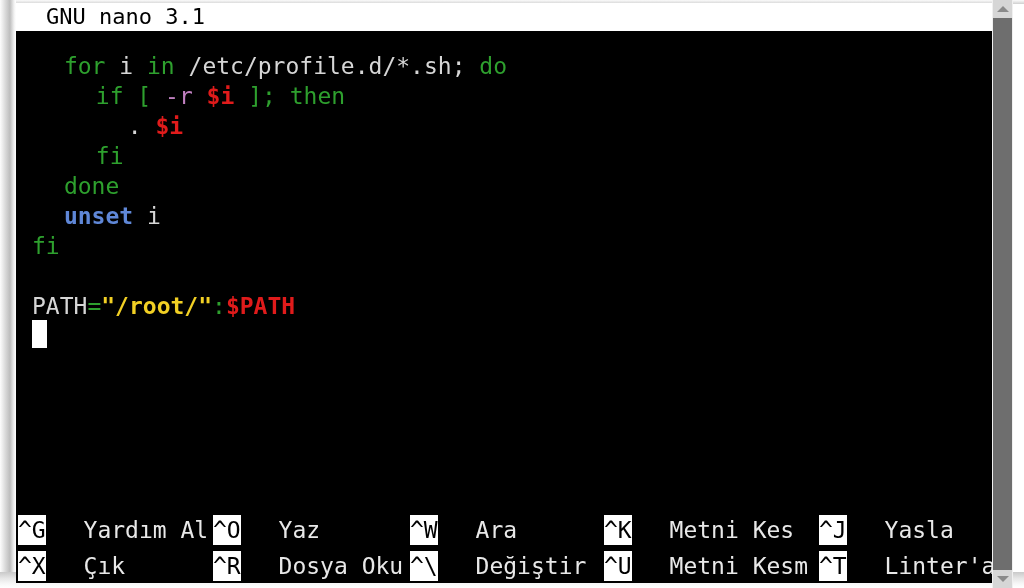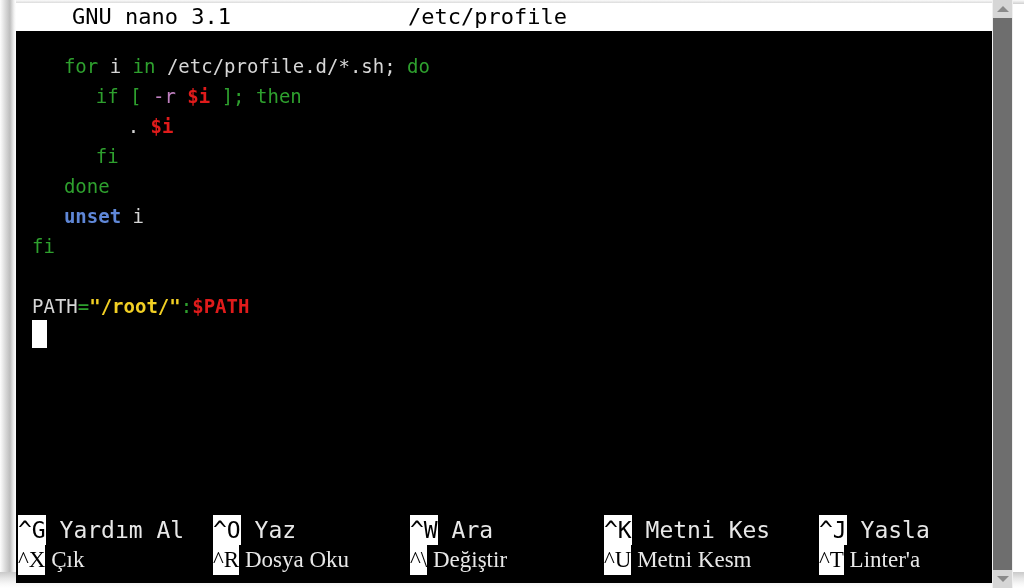--- a/index.html
+++ b/index.html
@@ -56,31 +56,31 @@
     position: absolute;
     left: 0; top: 0;
     width: 976px; height: 28px;
     background: #ffffff;
     color: #000000;
     font-size: 22px;
     line-height: 28px;
     white-space: pre;
   }
   #titlebar .tb-cell { position: absolute; top: 0; }
-  #tb-version { left: 30px; margin-left: 26px; }
+  #tb-version { left: 30px; }
   #tb-file    { left: 392px; }
   #tb-state   { left: 766px; }
 
   
   #editor {
     position: absolute;
     left: 0; top: 28px;
     width: 976px; height: 472px;
     background: #000000;
-    font-size: 19px;
+    font-size: 23px;
     line-height: 30px;
     white-space: pre;
   }
   .code-line {
     position: absolute;
     left: 2px;
     height: 30px;
     white-space: pre;
   }
   
@@ -108,30 +108,30 @@
     left: 0; top: 500px;
     width: 976px; height: 80px;
     background: #000000;
     font-size: 23px;
     line-height: 30px;
     color: #e8e8e8;
     white-space: pre;
   }
   .help-row { position: absolute; left: 0; width: 976px; height: 30px; }
   #help-row-0 { top: 12px; }
-  #help-row-1 { top: 42px; font-family: Liberation Serif, serif; }
+  #help-row-1 { top: 48px; }
 
   .help-item { position: absolute; top: 0; height: 30px; white-space: pre; }
   .help-key {
     display: inline-block;
     background: #ffffff;
     color: #000000;
     padding: 0;
   }
-  .help-label { color: #e8e8e8; }
+  .help-label { color: #e8e8e8; margin-left: 24px; }
 
   
   .col-0 { left: 2px; }
   .col-1 { left: 197px; }
   .col-2 { left: 394px; }
   .col-3 { left: 588px; }
   .col-4 { left: 783px; padding-left: 20px; }
 
   
   #scrollbar {
@@ -170,21 +170,20 @@
 <div id="window">
 
   <div id="frame-shadow-top"></div>
   <div id="frame-shadow-left"></div>
   <div id="frame-shadow-bottom"></div>
 
   <div id="terminal">
 
     <div id="titlebar">
       <span class="tb-cell" id="tb-version">GNU nano 3.1</span>
-      <span class="tb-cell" id="tb-file">/etc/profile</span>
     </div>
 
     <div id="editor">
       <div id="code-lines"><div class="code-line" style="top: 20px; left: 47.9px;"><span class="tok-kw">for</span><span class="tok-plain"> i </span><span class="tok-kw">in</span><span class="tok-plain"> /etc/profile.d/*.sh; </span><span class="tok-kw">do</span></div><div class="code-line" style="top: 50px; left: 79.8px;"><span class="tok-kw">if [ </span><span class="tok-flag">-r</span><span class="tok-plain"> </span><span class="tok-var">$i</span><span class="tok-kw"> ]; </span><span class="tok-kw">then</span></div><div class="code-line" style="top: 80px; left: 111.7px;"><span class="tok-plain">. </span><span class="tok-var">$i</span></div><div class="code-line" style="top: 110px; left: 79.8px;"><span class="tok-kw">fi</span></div><div class="code-line" style="top: 140px; left: 47.9px;"><span class="tok-kw">done</span></div><div class="code-line" style="top: 170px; left: 47.9px;"><span class="tok-kw-blue">unset</span><span class="tok-plain"> i</span></div><div class="code-line" style="top: 200px; left: 16px;"><span class="tok-kw">fi</span></div><div class="code-line" style="top: 230px; left: 16px;"></div><div class="code-line" style="top: 260px; left: 16px;"><span class="tok-plain">PATH</span><span class="tok-op">=</span><span class="tok-str">"/root/"</span><span class="tok-op">:</span><span class="tok-var">$PATH</span></div></div>
       <div id="cursor" style="top: 289px; left: 16px;"></div>
     </div>
 
     <div id="helpbar">
       <div class="help-row" id="help-row-0"><span class="help-item col-0"><span class="help-key">^G</span><span class="help-label"> Yardım Al</span></span><span class="help-item col-1"><span class="help-key">^O</span><span class="help-label"> Yaz</span></span><span class="help-item col-2"><span class="help-key">^W</span><span class="help-label"> Ara</span></span><span class="help-item col-3"><span class="help-key">^K</span><span class="help-label"> Metni Kes</span></span><span class="help-item col-4"><span class="help-key">^J</span><span class="help-label"> Yasla</span></span></div>
       <div class="help-row" id="help-row-1"><span class="help-item col-0"><span class="help-key">^X</span><span class="help-label"> Çık</span></span><span class="help-item col-1"><span class="help-key">^R</span><span class="help-label"> Dosya Oku</span></span><span class="help-item col-2"><span class="help-key">^\</span><span class="help-label"> Değiştir</span></span><span class="help-item col-3"><span class="help-key">^U</span><span class="help-label"> Metni Kesm</span></span><span class="help-item col-4"><span class="help-key">^T</span><span class="help-label"> Linter'a</span></span></div>

